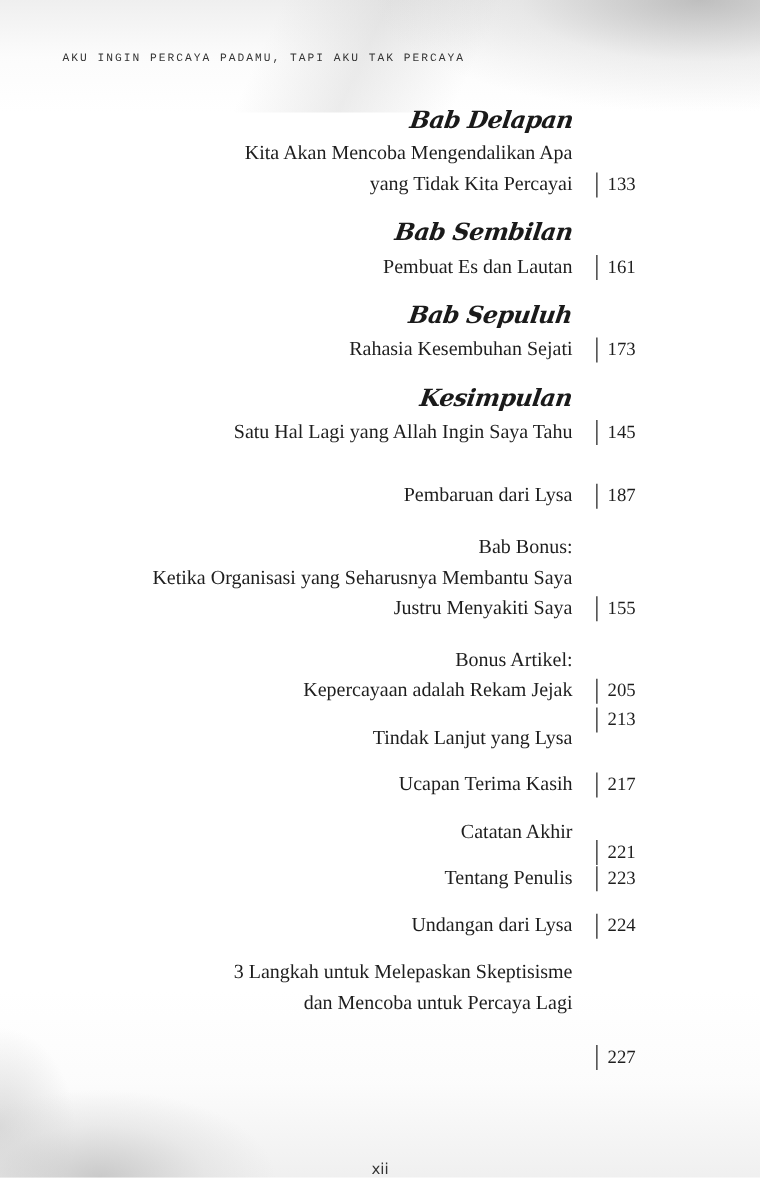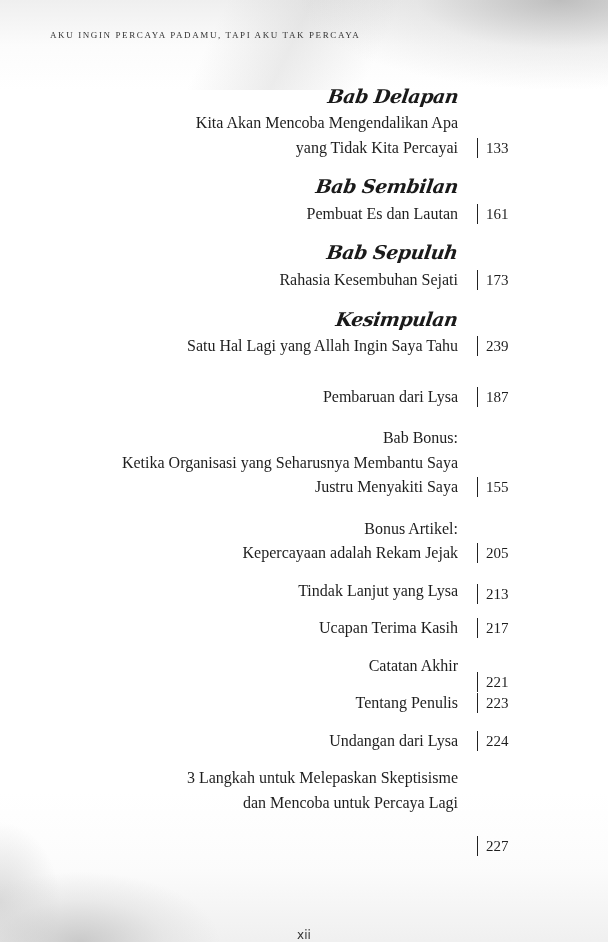--- a/index.html
+++ b/index.html
@@ -17,22 +17,22 @@
       linear-gradient(180deg, rgba(235,235,235,0.8) 0%, rgba(248,248,248,0.5) 50%, rgba(255,255,255,0) 100%);
   }
   .bg-bottom {
     position: absolute; left: 0; bottom: 0; width: 608px; height: 150px;
     background:
       radial-gradient(ellipse 140px 70px at 80px 150px, rgba(185,185,185,0.7), rgba(215,215,215,0.4) 60%, rgba(255,255,255,0) 100%),
       radial-gradient(ellipse 60px 80px at 0px 110px, rgba(200,200,200,0.6), rgba(255,255,255,0) 100%),
       linear-gradient(0deg, rgba(238,238,238,0.9) 0%, rgba(248,248,248,0.5) 50%, rgba(255,255,255,0) 100%);
   }
   .running-head {
-    position: absolute; left: 50px; top: 30px;
-    font-family: Liberation Serif, serif;
+    position: absolute; left: 50px; top: 42px;
+    font-family: Liberation Mono, monospace;
     font-size: 9px; letter-spacing: 1.6px; color: #333;
   }
   .toc-line {
     position: absolute; right: 150px; white-space: nowrap;
     font-size: 16px; line-height: 20px; color: #1e1e1e; text-align: left;
   }
   .chapter-script {
     position: absolute; right: 150px; white-space: nowrap;
     font-family: "DejaVu Serif", serif; font-style: italic; font-weight: bold;
     font-size: 19px; line-height: 24px; color: #1a1a1a;
@@ -81,21 +81,21 @@
 <div class="toc-line" style="top:270px">Rahasia Kesembuhan Sejati</div>
 <div class="page-ref" style="top:270px">
   <span class="page-bar"></span>
   <span class="page-num">173</span>
 </div>
 
 <div class="chapter-script" style="top:307px">Kesimpulan</div>
 <div class="toc-line" style="top:336px">Satu Hal Lagi yang Allah Ingin Saya Tahu</div>
 <div class="page-ref" style="top:336px">
   <span class="page-bar"></span>
-  <span class="page-num">239</span>
+  <span class="page-num">145</span>
 </div>
 
 <div class="toc-line" style="top:387px">Pembaruan dari Lysa</div>
 <div class="page-ref" style="top:387px">
   <span class="page-bar"></span>
   <span class="page-num">187</span>
 </div>
 
 <div class="toc-line" style="top:428px">Bab Bonus:</div>
 <div class="toc-line" style="top:453px">Ketika Organisasi yang Seharusnya Membantu Saya</div>
@@ -106,21 +106,21 @@
 </div>
 
 <div class="toc-line" style="top:519px">Bonus Artikel:</div>
 <div class="toc-line" style="top:543px">Kepercayaan adalah Rekam Jejak</div>
 <div class="page-ref" style="top:543px">
   <span class="page-bar"></span>
   <span class="page-num">205</span>
 </div>
 
 <div class="toc-line" style="top:581px">Tindak Lanjut yang Lysa</div>
-<div class="page-ref" style="top:584px">
+<div class="page-ref" style="top:566px">
   <span class="page-bar"></span>
   <span class="page-num">213</span>
 </div>
 
 <div class="toc-line" style="top:618px">Ucapan Terima Kasih</div>
 <div class="page-ref" style="top:618px">
   <span class="page-bar"></span>
   <span class="page-num">217</span>
 </div>
 

